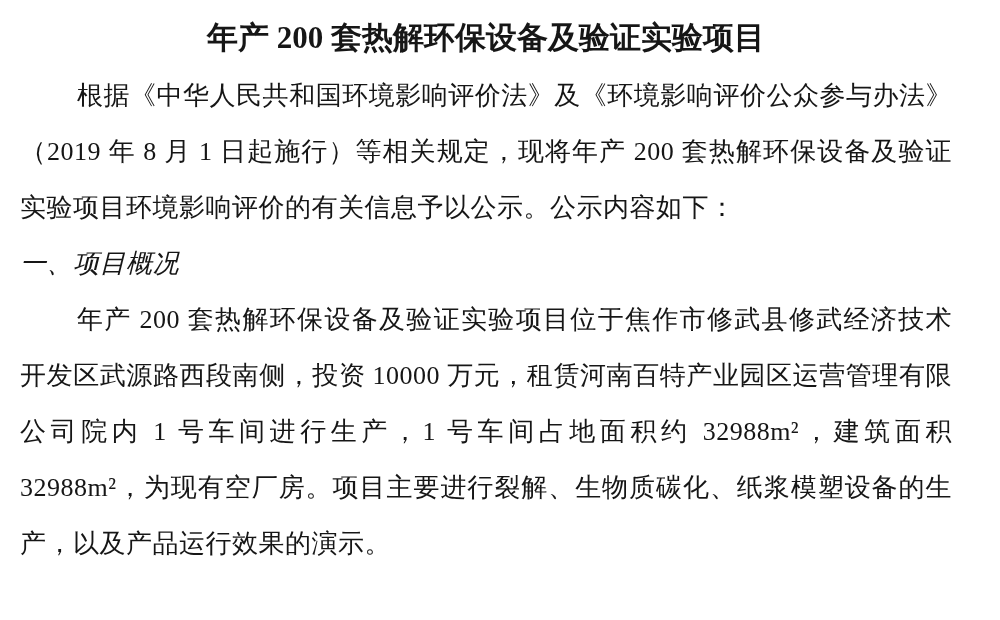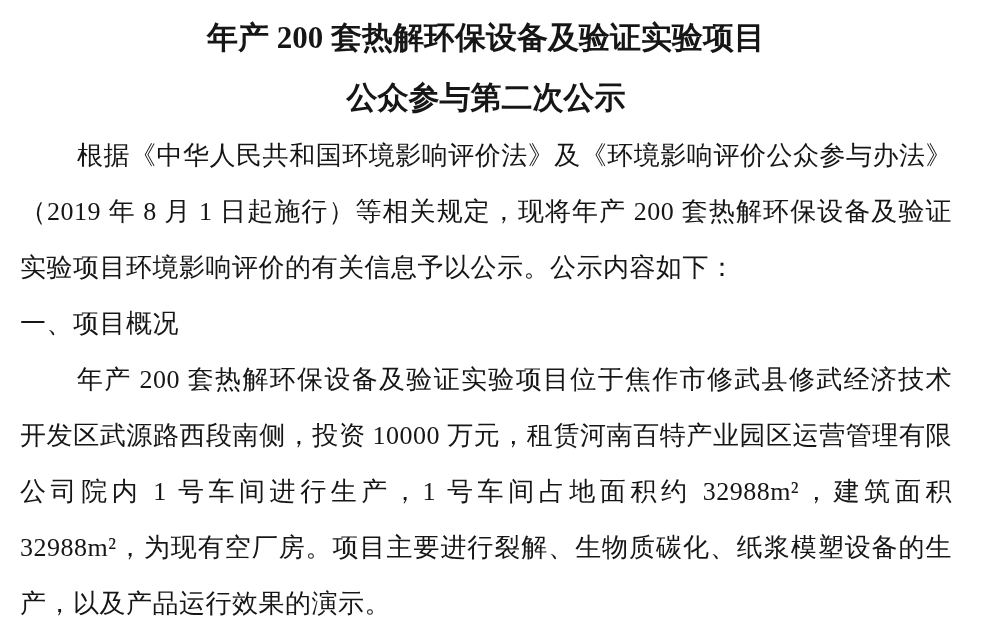--- a/index.html
+++ b/index.html
@@ -41,30 +41,30 @@
   }
   .para.first-line-indent {
     text-indent: 57px;
   }
   .section-heading {
     font-size: 26px;
     line-height: 56px;
     margin: 0;
     font-weight: normal;
     letter-spacing: 0.5px;
+    font-style: italic;
   }
 </style>
 </head>
 <body>
 
 <div class="doc-page">
 
   <h1 class="doc-title">
     <span class="title-line">年产 200 套热解环保设备及验证实验项目</span>
-    <span class="title-line">公众参与第二次公示</span>
   </h1>
 
   <p class="para first-line-indent">根据《中华人民共和国环境影响评价法》及《环境影响评价公众参与办法》（2019 年 8 月 1 日起施行）等相关规定，现将年产 200 套热解环保设备及验证实验项目环境影响评价的有关信息予以公示。公示内容如下：</p>
 
   <h2 class="section-heading">一、项目概况</h2>
 
   <p class="para first-line-indent">年产 200 套热解环保设备及验证实验项目位于焦作市修武县修武经济技术开发区武源路西段南侧，投资 10000 万元，租赁河南百特产业园区运营管理有限公司院内 1 号车间进行生产，1 号车间占地面积约 32988m²，建筑面积 32988m²，为现有空厂房。项目主要进行裂解、生物质碳化、纸浆模塑设备的生产，以及产品运行效果的演示。</p>
 
 </div>
 

